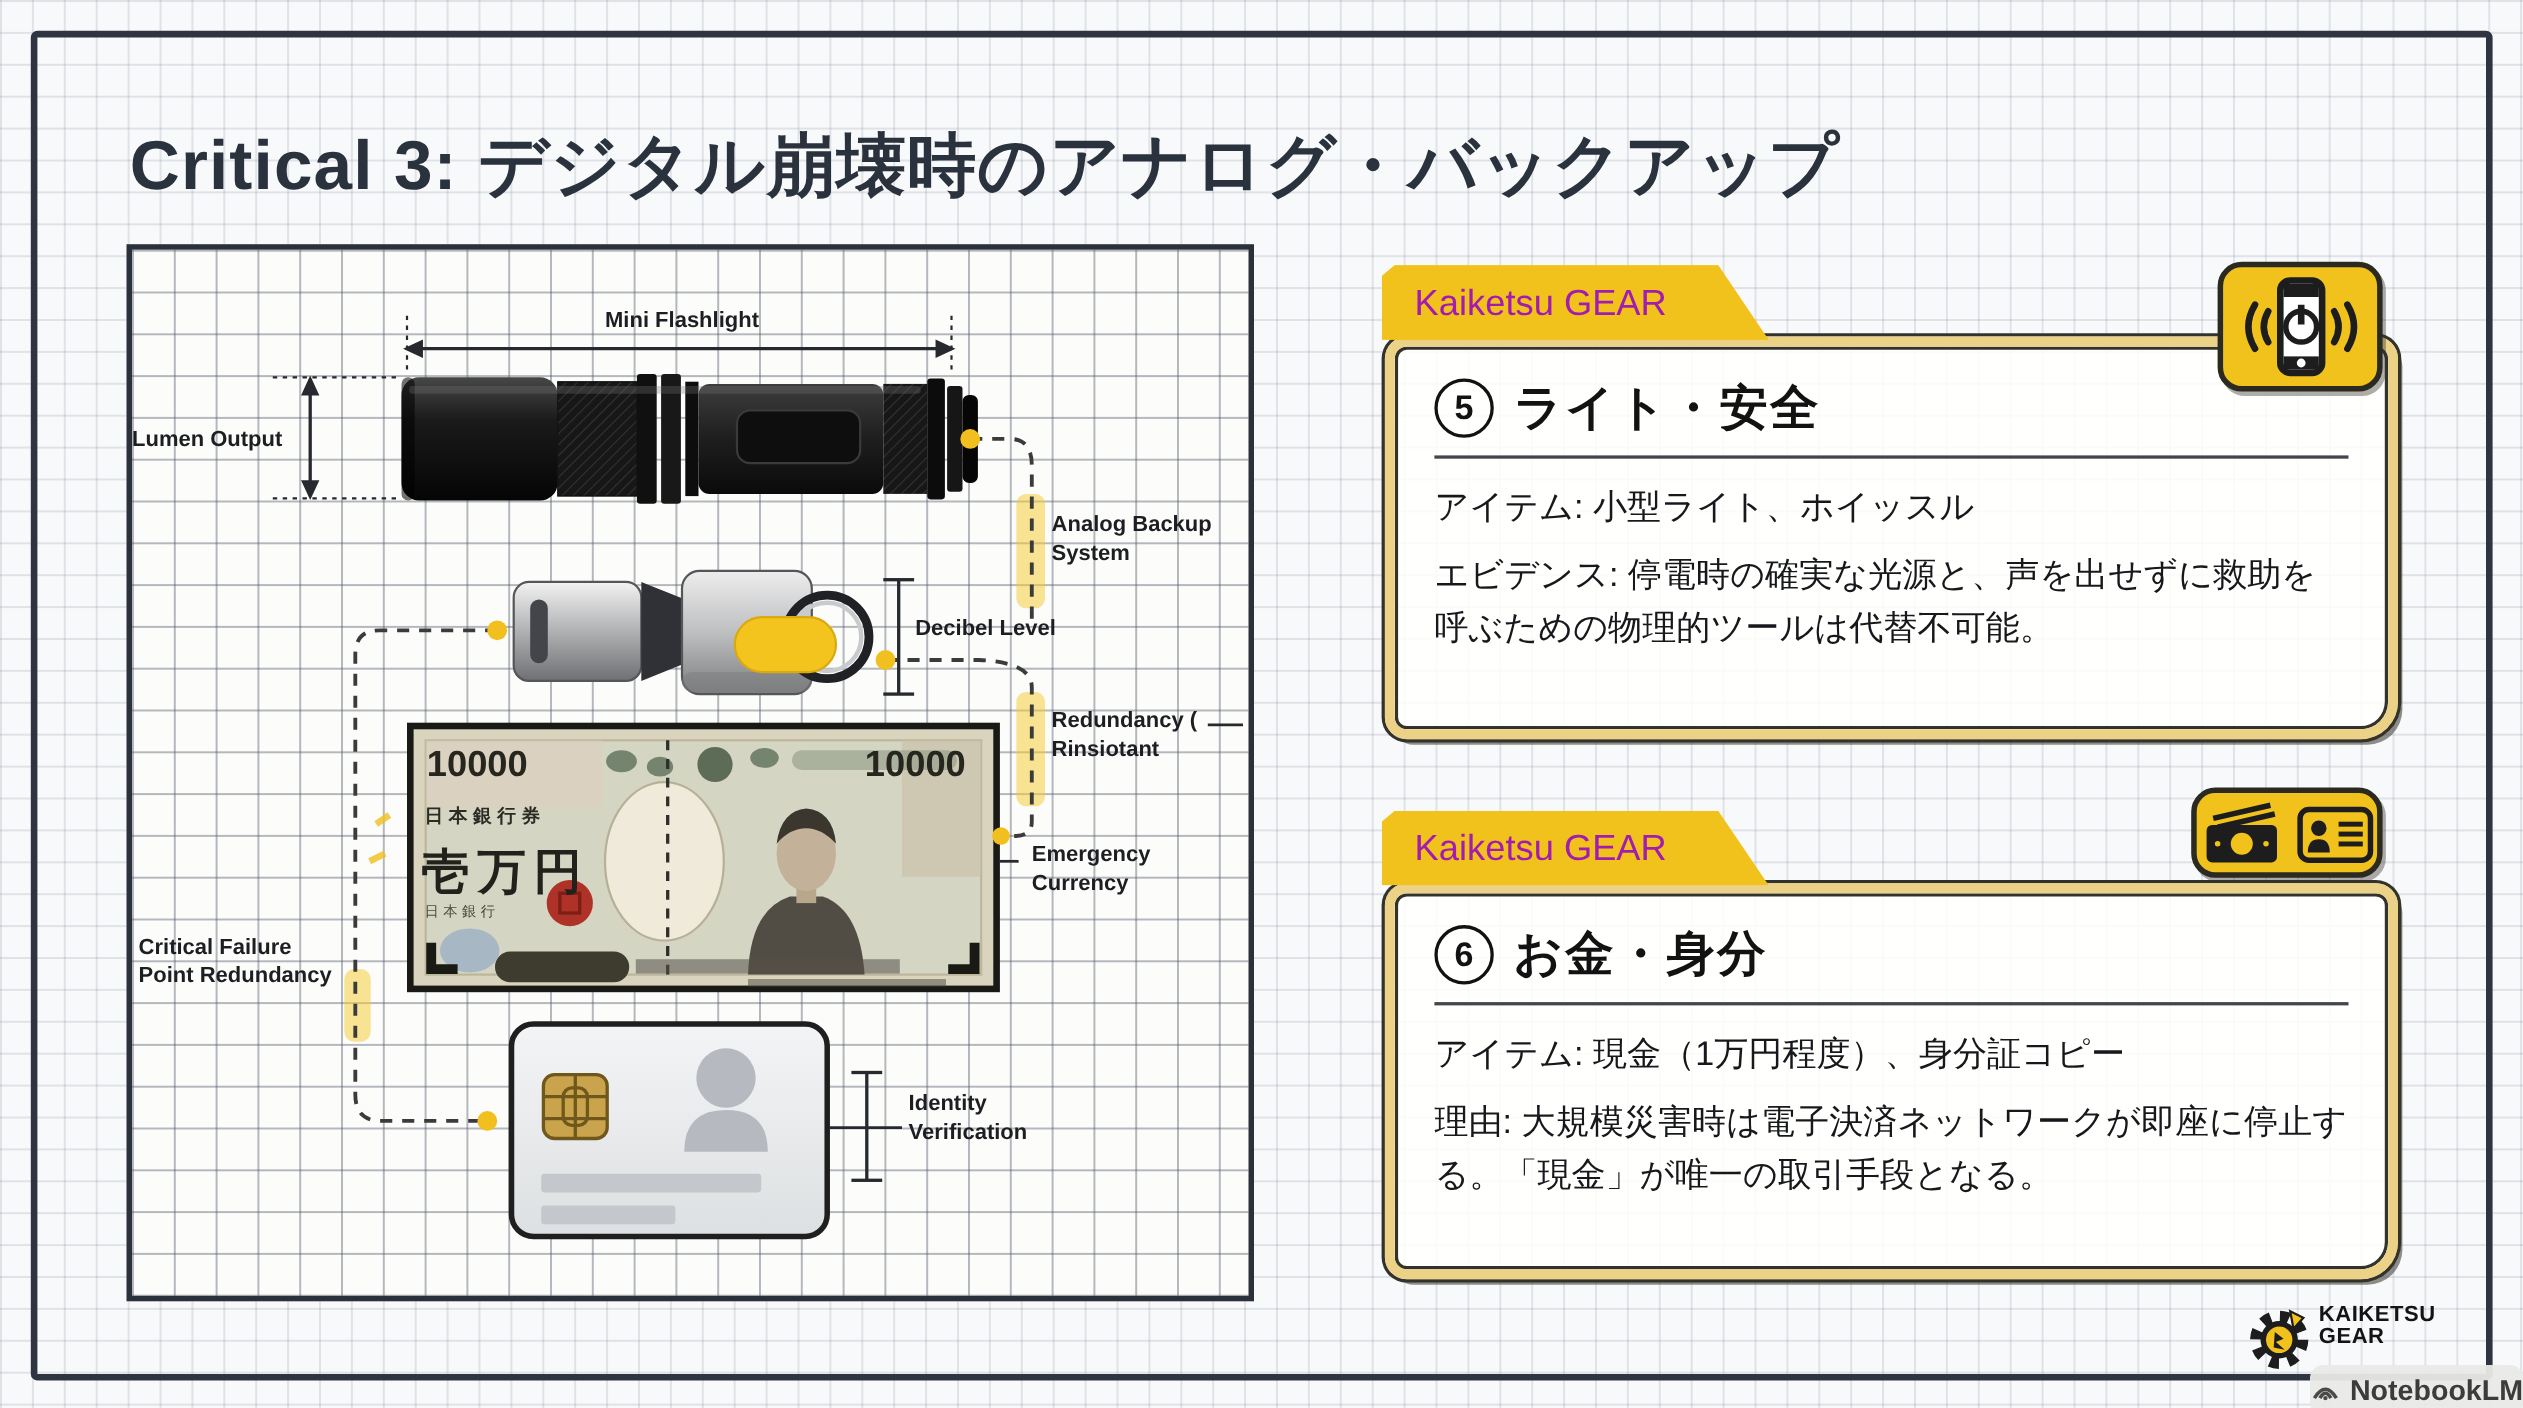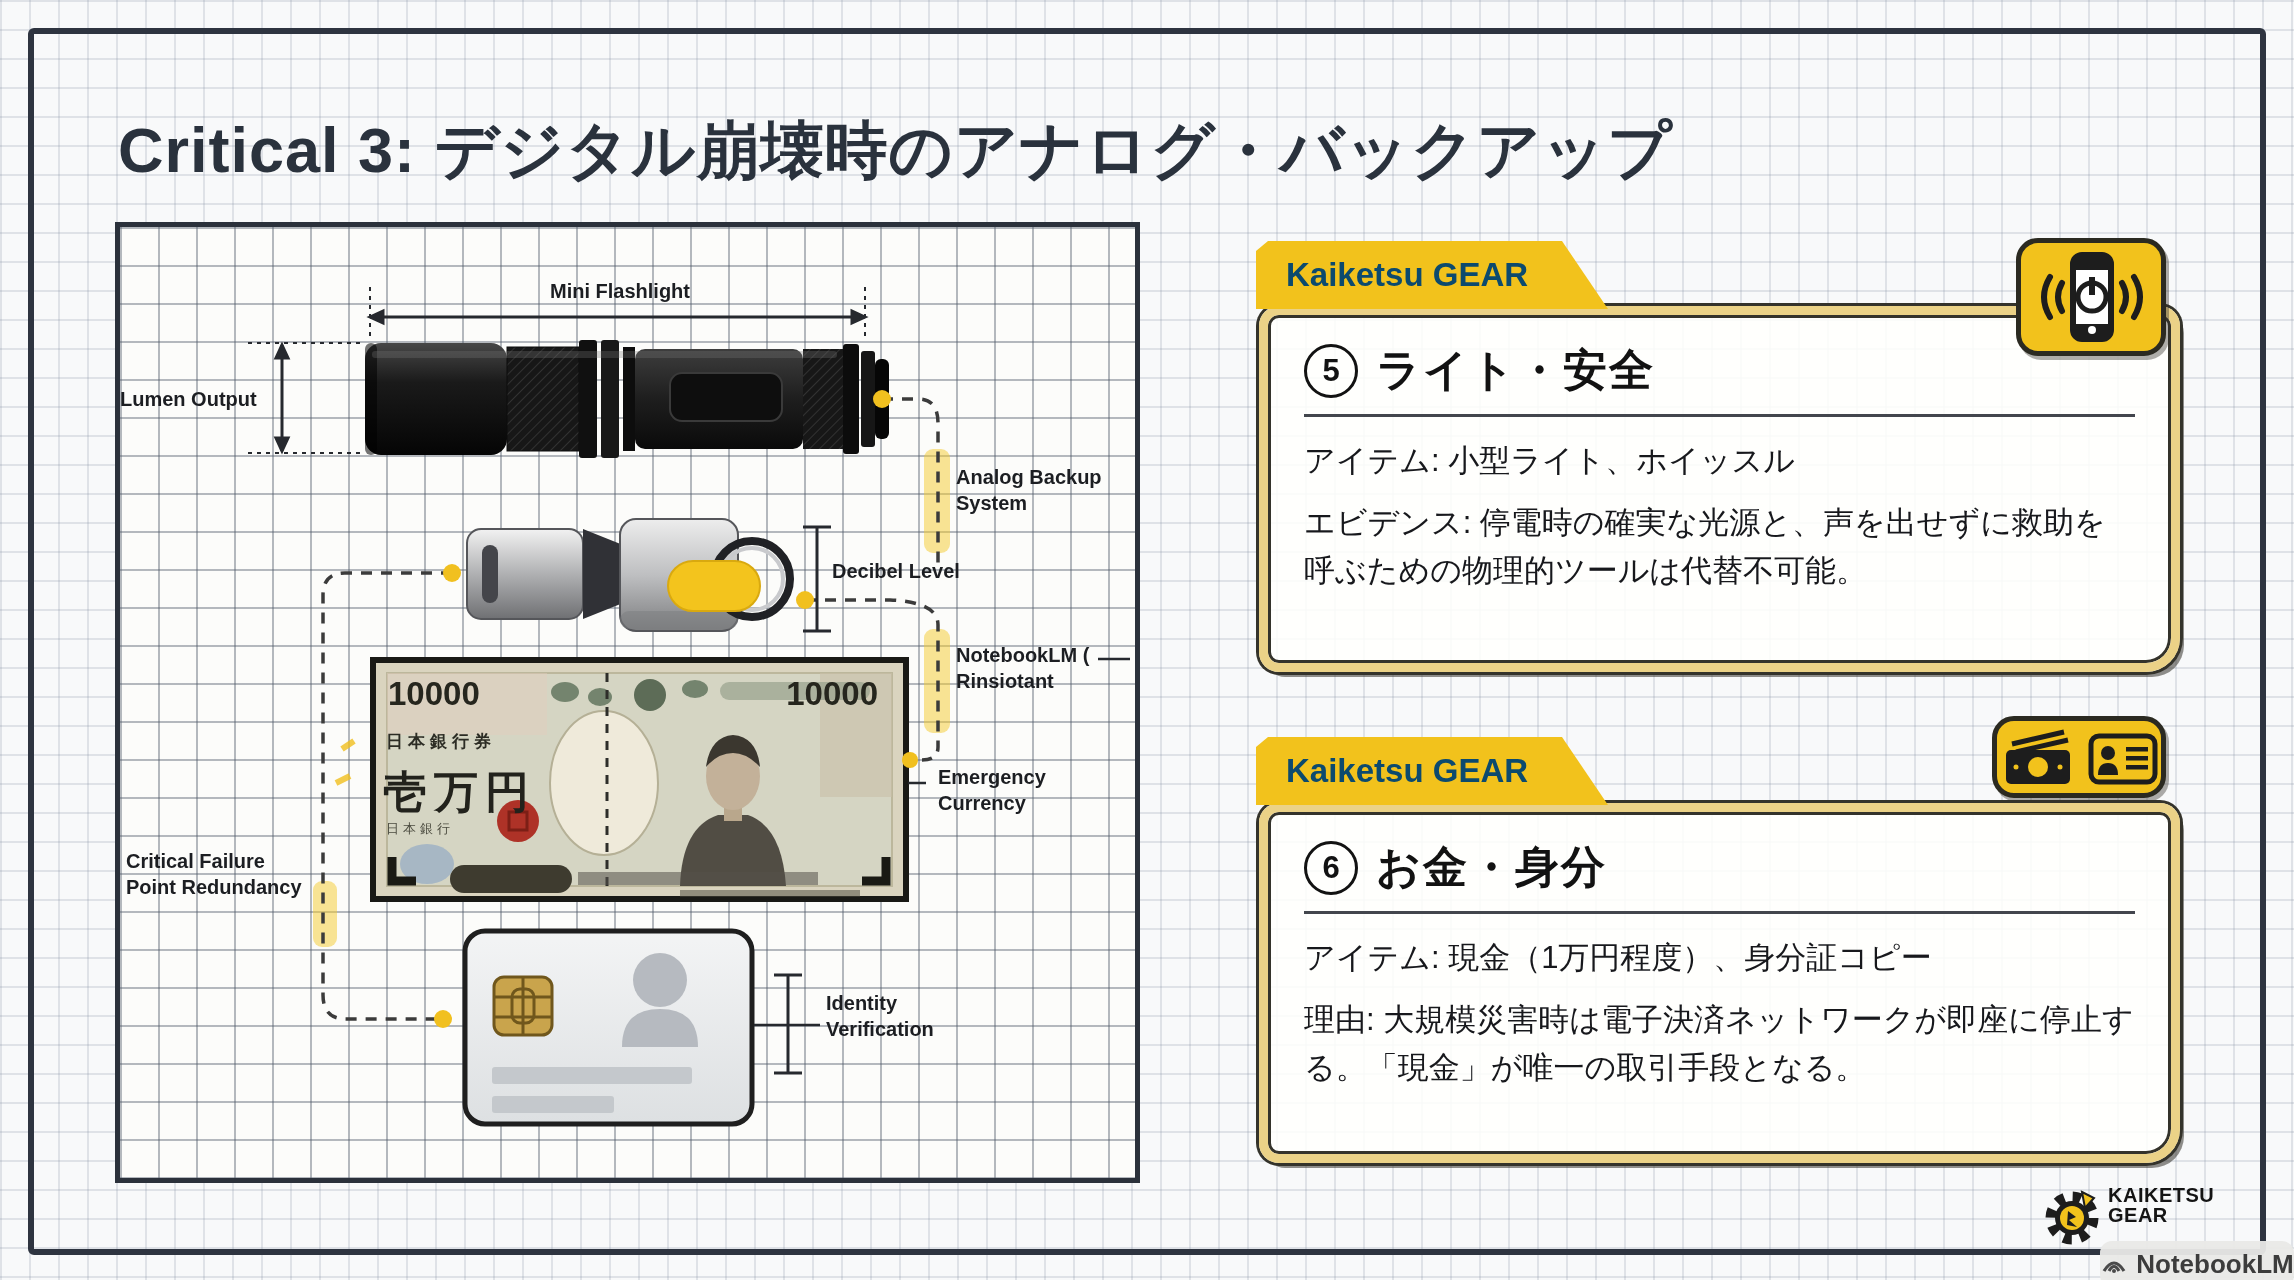--- a/index.html
+++ b/index.html
@@ -25,21 +25,21 @@
       linear-gradient(rgba(80,90,105,.42) 2px, transparent 2px),
       linear-gradient(90deg, rgba(80,90,105,.42) 2px, transparent 2px);
     background-size:38px 38px;}
   .diagram svg{position:absolute;left:0;top:0;}
   .dlabel{position:absolute;font-weight:700;color:#1c1e22;font-size:20px;line-height:1.28;}
   .ta-c{text-align:center;} .ta-r{}
   
   .gtab{position:absolute;width:352px;height:68px;background:#f2c21c;
     display:flex;align-items:center;padding-left:30px;box-sizing:border-box;
     clip-path:polygon(0 10px,12px 0,calc(100% - 46px) 0,100% 100%,0 100%);
-    font-size:33px;font-weight:700;color:#0c4a6e;z-index:4;}
+    font-size:33px;font-weight:400;color:#a21caf;z-index:4;}
   .gbody{position:absolute;width:921px;background:rgba(255,255,253,.88);
     border:9px solid #ebd287;border-radius:20px 20px 34px 20px;box-sizing:border-box;
     box-shadow:0 0 0 3px #34332b, inset 0 0 0 3px #34332b, 6px 7px 0 -2px rgba(52,51,43,.55);
     padding:20px 36px;z-index:3;}
   .ibox{position:absolute;background:#f2c21c;border:5px solid #2b2a21;border-radius:22px;
     box-sizing:border-box;z-index:5;display:flex;align-items:center;justify-content:center;
     gap:10px;box-shadow:3px 4px 0 rgba(52,51,43,.4);}
   .title-row{display:flex;align-items:center;gap:18px;margin:6px 0 14px;}
   .num-circle{width:48px;height:48px;border:3.5px solid #121212;border-radius:50%;
     display:flex;align-items:center;justify-content:center;font-size:31px;font-weight:800;
@@ -210,21 +210,21 @@
   </svg>
 
   <div class="dlabel ta-c" style="left:330px;top:52px;width:340px;">Mini Flashlight</div>
   <div class="dlabel ta-r" style="left:0;top:160px;width:148px;">Lumen Output</div>
   <div class="dlabel" style="left:712px;top:332px;">Decibel Level</div>
   <div class="dlabel" style="left:836px;top:238px;">
     <div>Analog Backup</div>
     <div>System</div>
   </div>
   <div class="dlabel" style="left:836px;top:416px;">
-    <div>NotebookLM (</div>
+    <div>Redundancy (</div>
     <div>Rinsiotant</div>
   </div>
   <div class="dlabel" style="left:818px;top:538px;">
     <div>Emergency</div>
     <div>Currency</div>
   </div>
   <div class="dlabel ta-r" style="left:6px;top:622px;width:182px;">
     <div>Critical Failure</div>
     <div>Point Redundancy</div>
   </div>

